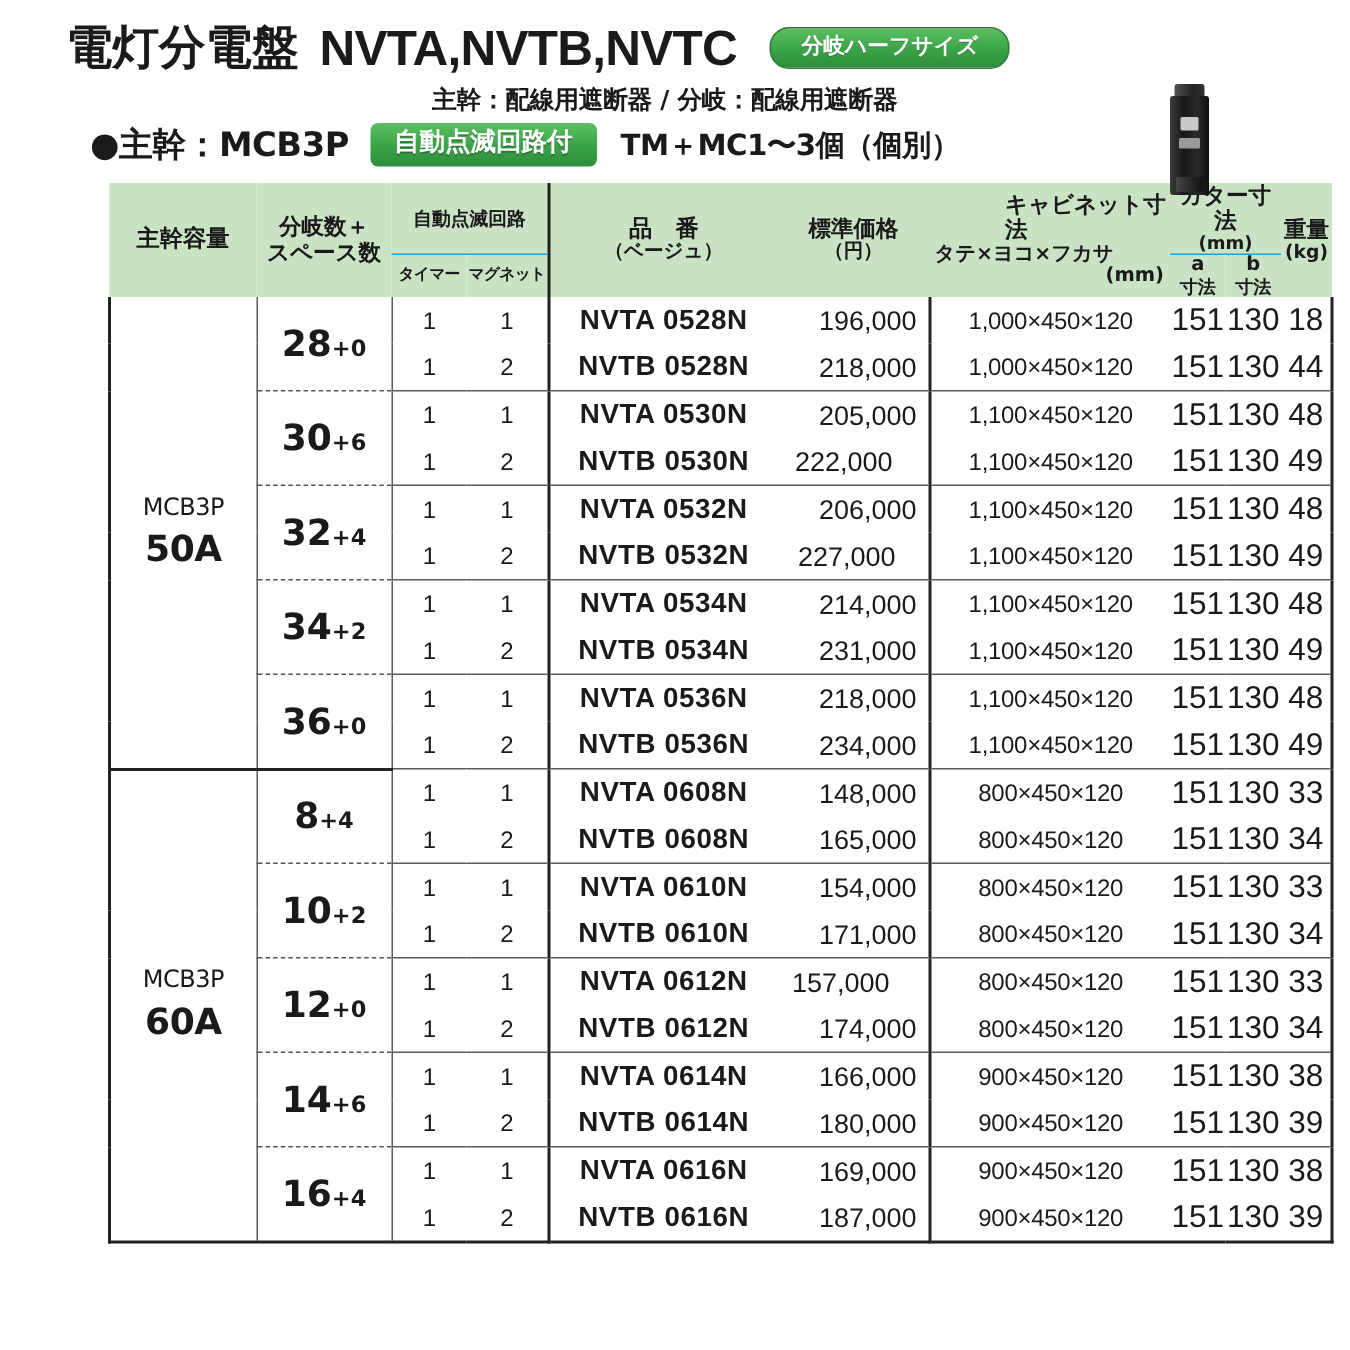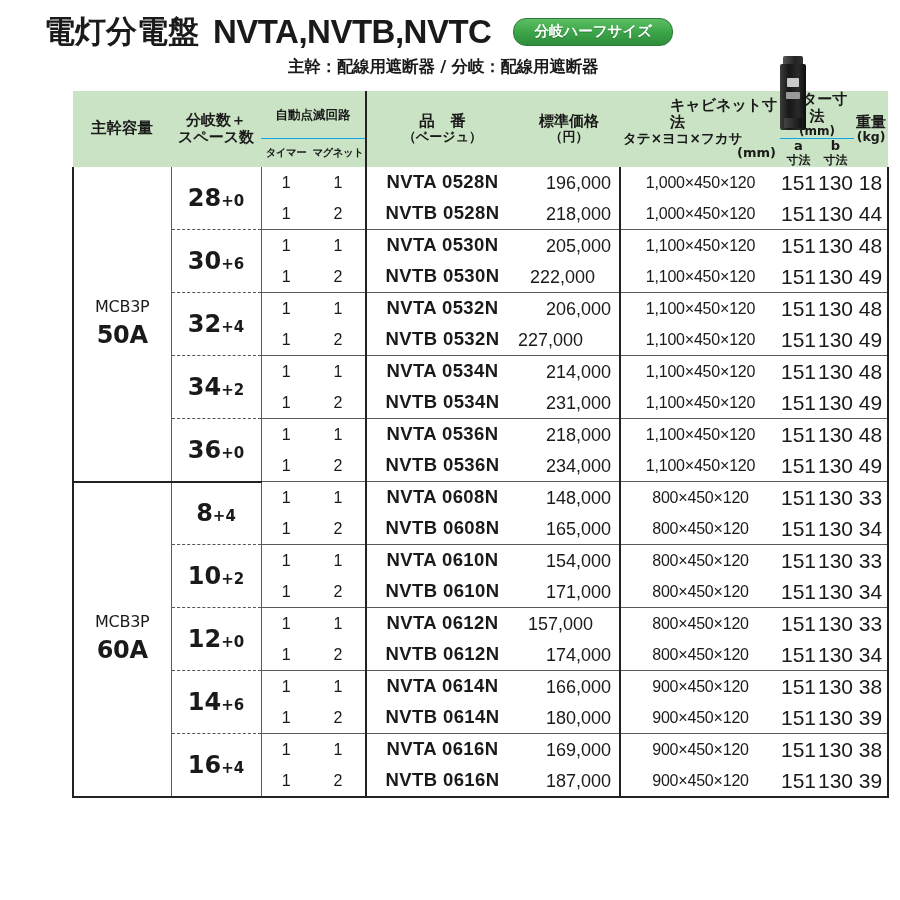--- a/index.html
+++ b/index.html
@@ -6,21 +6,21 @@
   body{
     width:900px;height:900px;
     background:#ffffff;
     font-family:"Liberation Sans","DejaVu Sans",sans-serif;
     color:#1a1a1a;
     overflow:hidden;
     position:relative;
   }
 
   
-  .header{position:relative;padding:10px 0 0 0;height:91px;box-sizing:border-box;}
+  .header{position:relative;padding:10px 0 0 0;height:122px;box-sizing:border-box;}
 
   .title-row{display:flex;align-items:center;padding-left:44px;height:44px;}
   .title-jp{
     font-size:31px;font-weight:700;letter-spacing:0px;
     font-family:"DejaVu Sans","Liberation Sans",sans-serif;
     white-space:nowrap;
   }
   .title-model{
     font-size:33px;font-weight:700;margin-left:14px;letter-spacing:-0.5px;
     font-family:"Liberation Sans",sans-serif;white-space:nowrap;
@@ -160,20 +160,25 @@
 <div class="header">
 
   <div class="title-row">
     <span class="title-jp">電灯分電盤</span>
     <span class="title-model">NVTA,NVTB,NVTC</span>
     <span class="badge-green">分岐ハーフサイズ</span>
   </div>
 
   <div class="sub-block">
     <div class="sub-line1">主幹：配線用遮断器 / 分岐：配線用遮断器</div>
+    <div class="sub-line2">
+      <span class="mcb-label">●主幹：MCB3P</span>
+      <span class="badge-green2">自動点滅回路付</span>
+      <span class="tm-text">TM＋MC1〜3個（個別）</span>
+    </div>
   </div>
 
   <div class="breaker">
     <div class="brk-top"></div>
     <div class="brk-body"></div>
     <div class="brk-sw"></div>
     <div class="brk-lbl"></div>
     <div class="brk-foot"></div>
   </div>
 </div>
@@ -293,21 +298,21 @@
           <td class="dcell thickR" style="text-align:right;padding-right:8px;"><span class="c-price">206,000</span></td>
           <td class="dcell"><span class="c-dim">1,100×450×120</span></td>
           <td class="dcell"><span class="c-small">151</span></td>
           <td class="dcell"><span class="c-small">130</span></td>
           <td class="dcell noR" style="border-right:2.5px solid #222;"><span class="c-small">48</span></td>
         </tr>
         <tr>
           <td class="dcell solidB"><span class="c-num">1</span></td>
           <td class="dcell solidB thickR"><span class="c-num">2</span></td>
           <td class="dcell solidB"><span class="c-model">NVTB 0532N</span></td>
-          <td class="dcell solidB thickR" style="text-align:left;padding-right:8px;"><span class="c-price">227,000</span></td>
+          <td class="dcell solidB thickR" style="text-align:center;padding-right:8px;"><span class="c-price">227,000</span></td>
           <td class="dcell solidB"><span class="c-dim">1,100×450×120</span></td>
           <td class="dcell solidB"><span class="c-small">151</span></td>
           <td class="dcell solidB"><span class="c-small">130</span></td>
           <td class="dcell solidB noR" style="border-right:2.5px solid #222;"><span class="c-small">49</span></td>
         </tr>
         <tr>
           <td class="br-cell" rowspan="2" style="border-right:1px solid #5a5a5a;border-bottom:1px dashed #555;"><span class="n1">34</span><span class="n2">+2</span></td>
           <td class="dcell"><span class="c-num">1</span></td>
           <td class="dcell thickR"><span class="c-num">1</span></td>
           <td class="dcell"><span class="c-model">NVTA 0534N</span></td>

